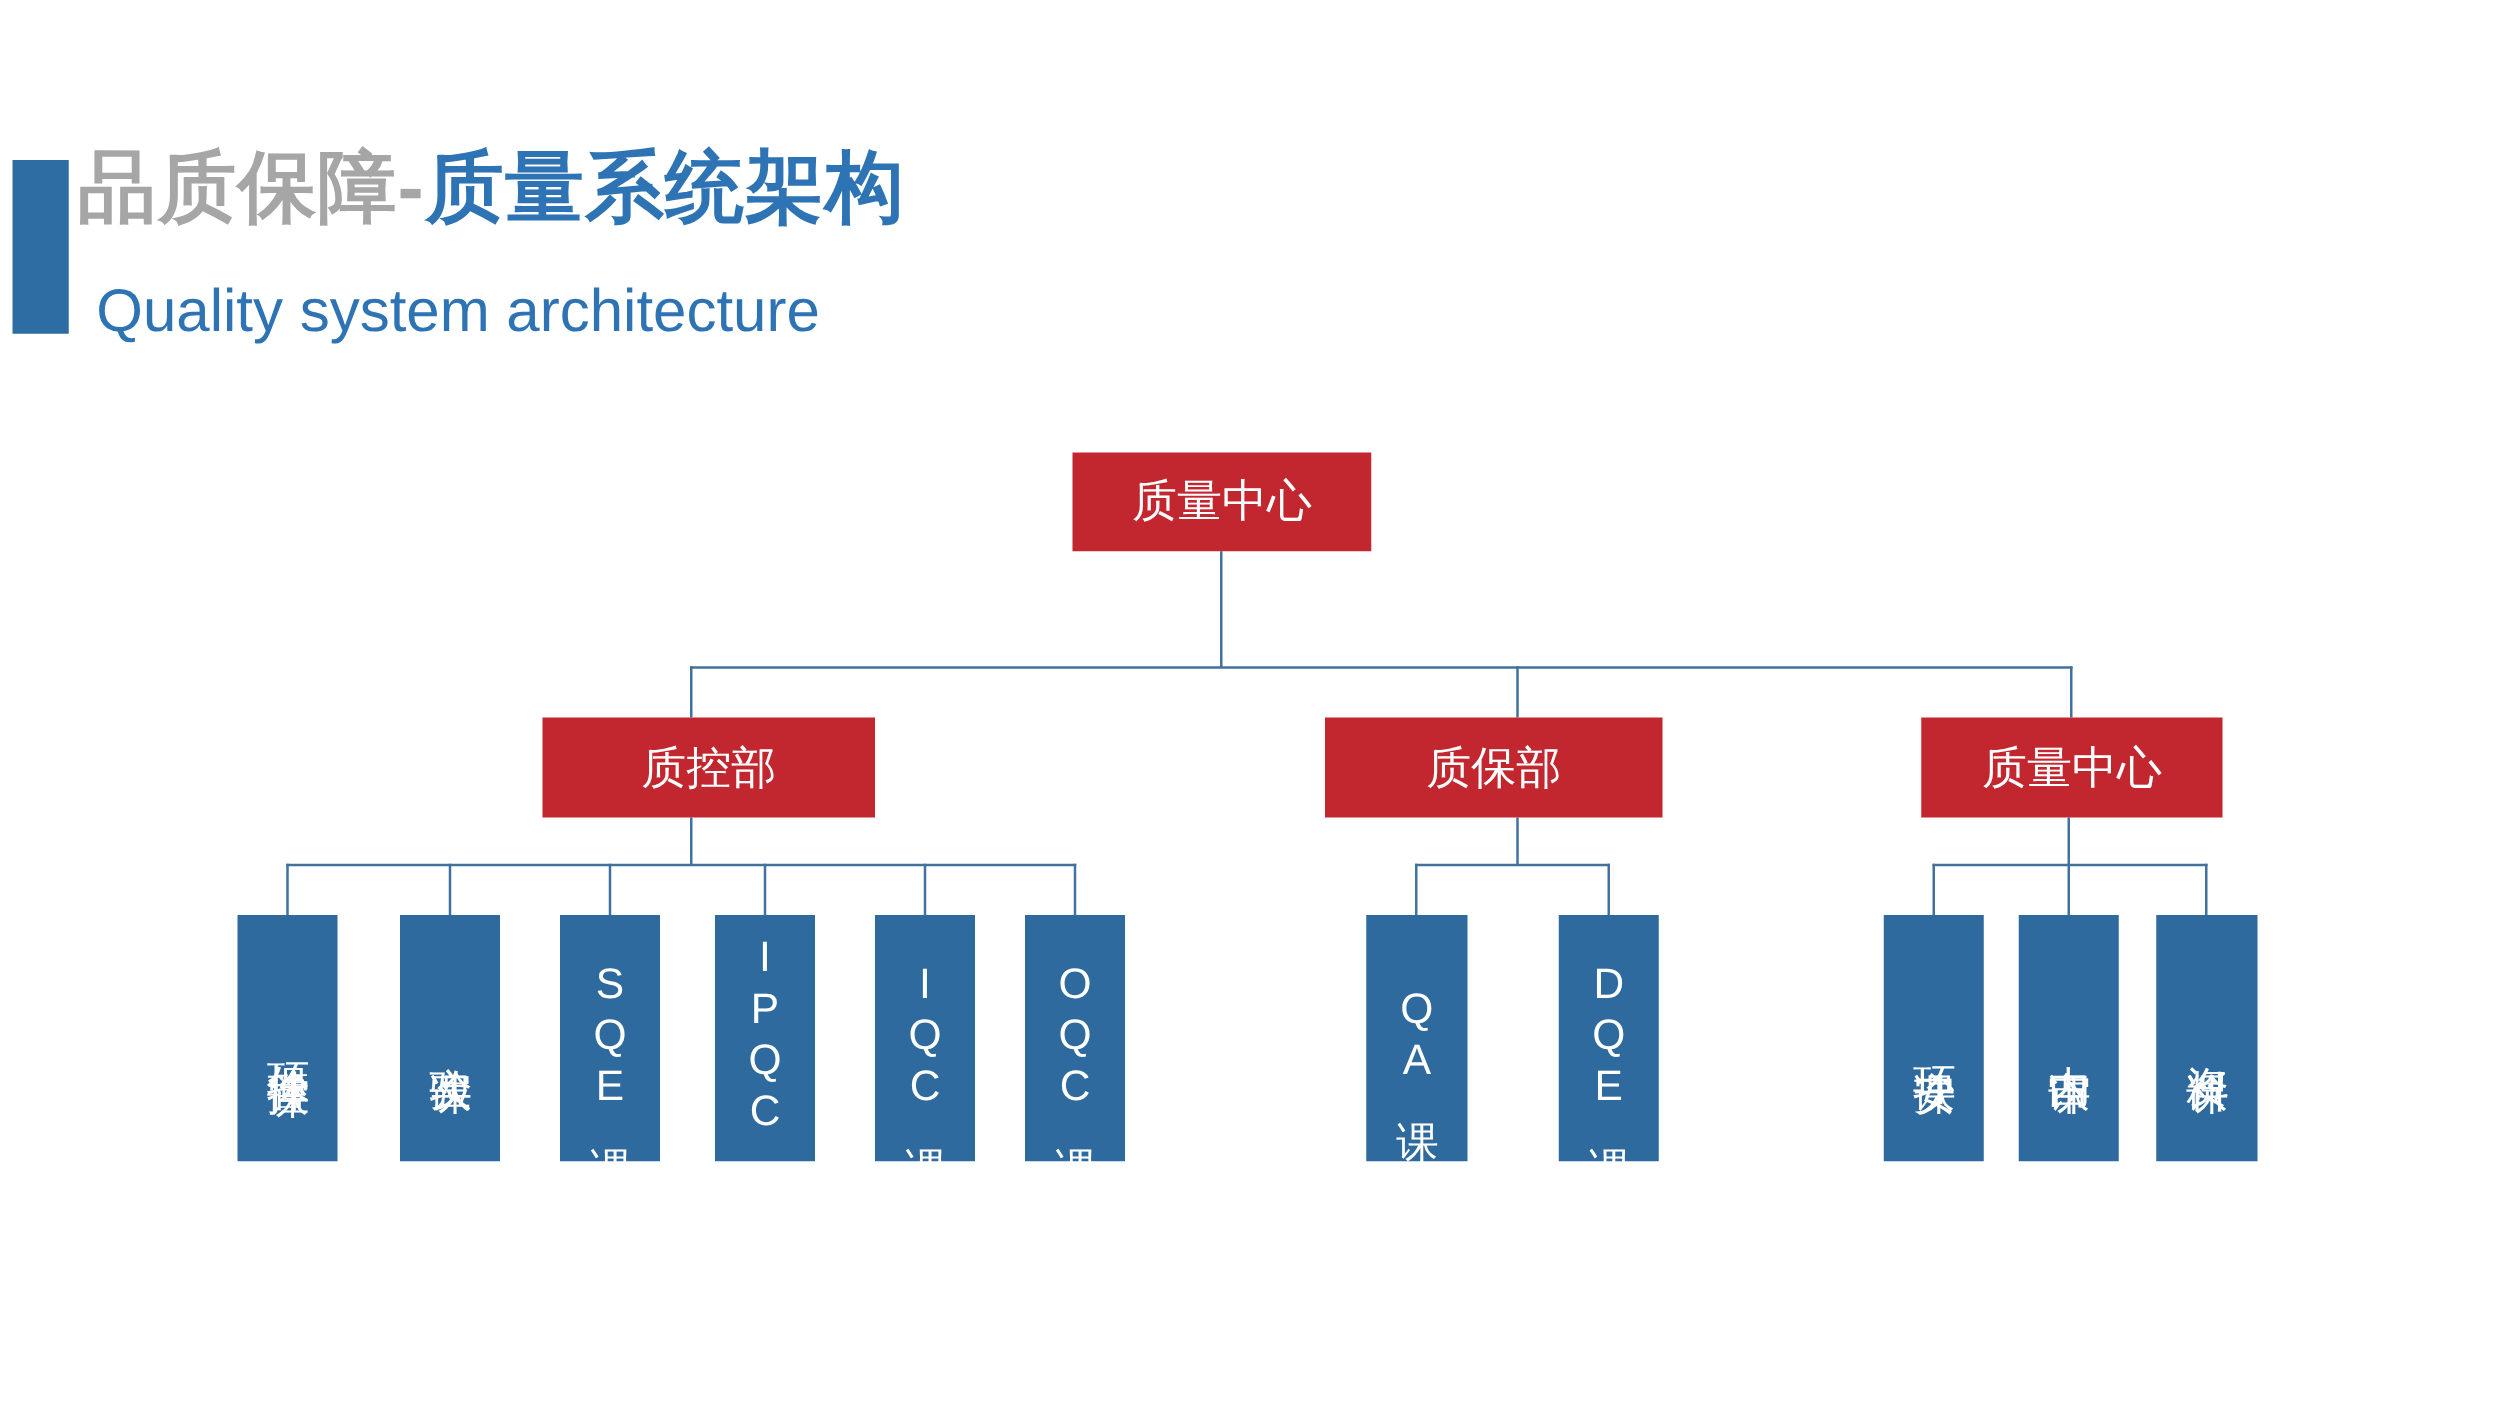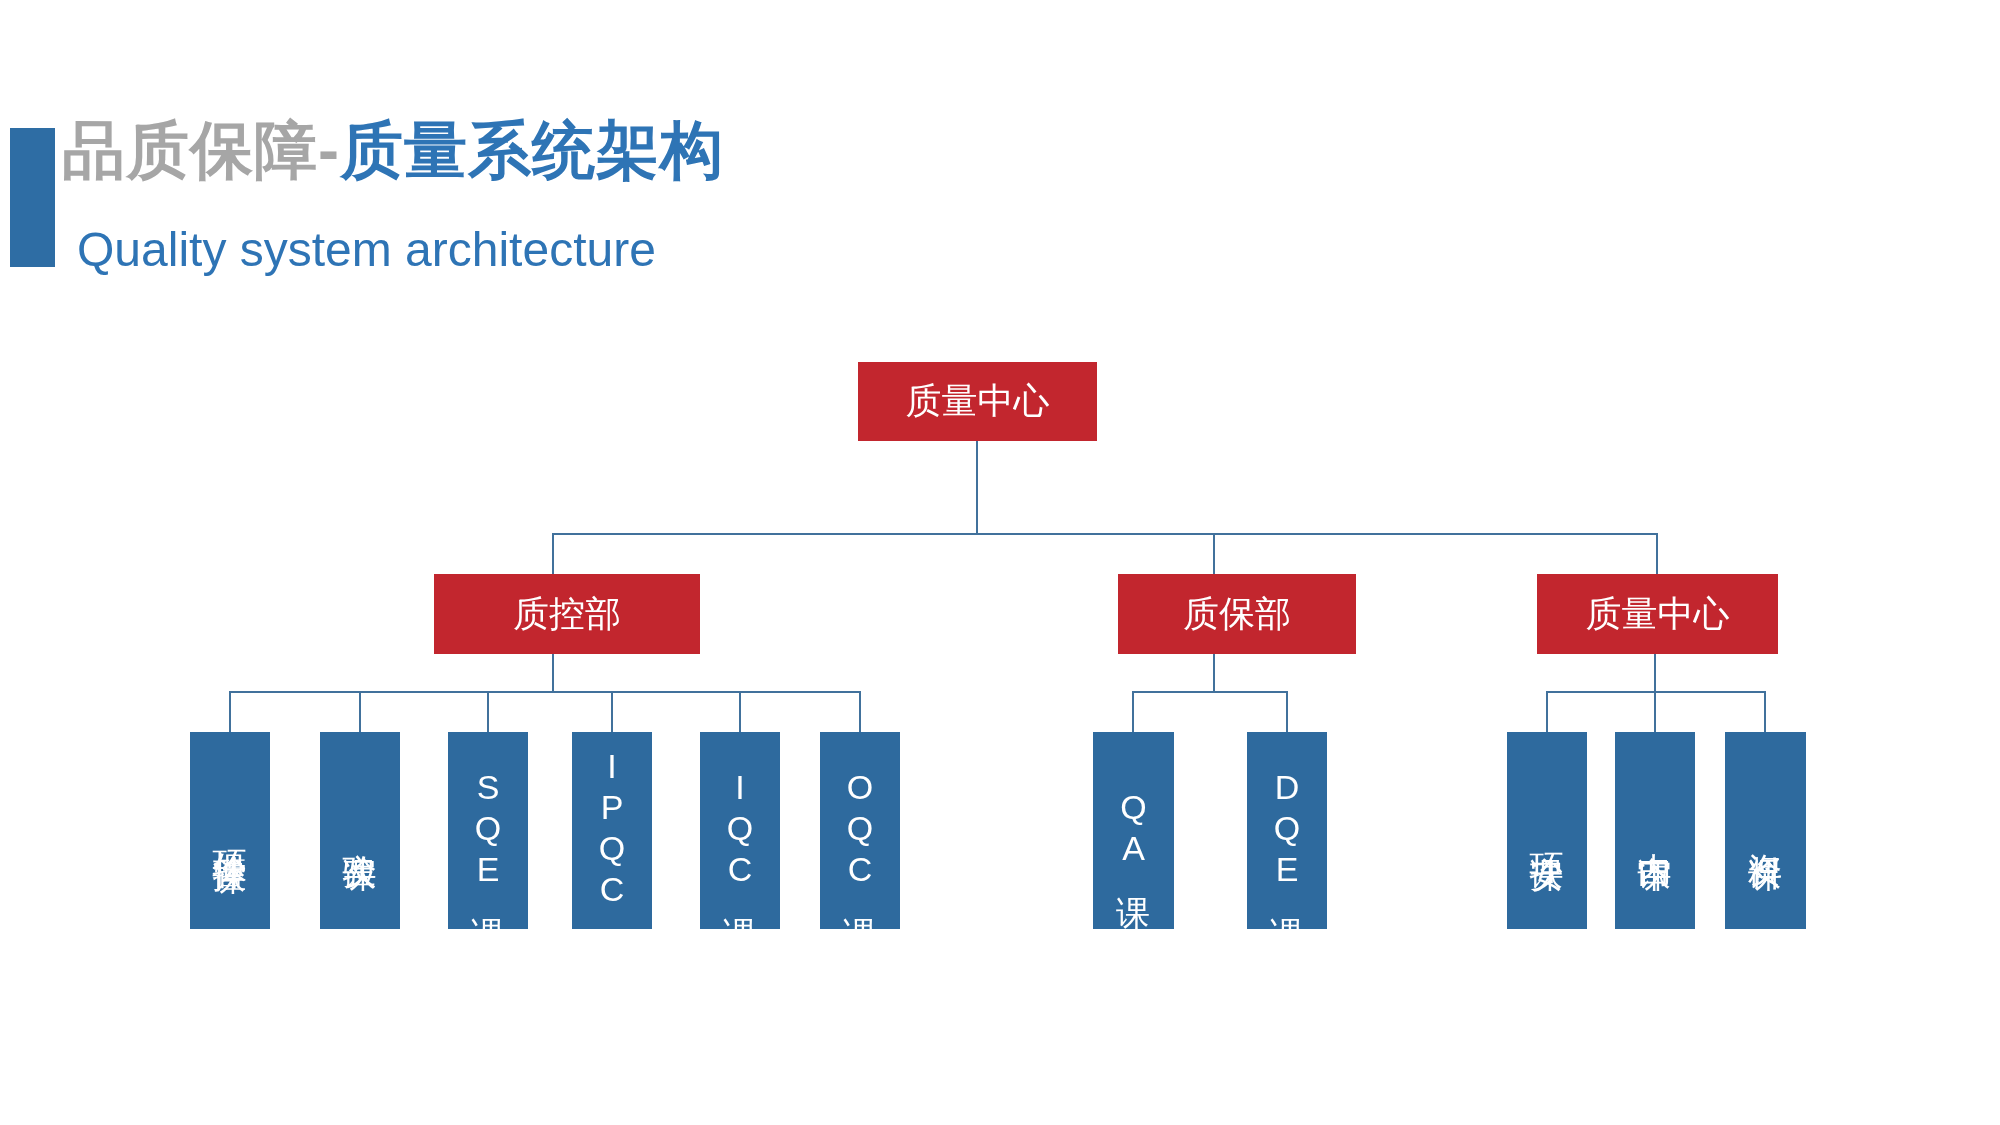--- a/index.html
+++ b/index.html
@@ -114,21 +114,21 @@
   <div class="line v" style="left:1654px;top:691px;height:41px"></div>
   <div class="line v" style="left:1764px;top:691px;height:41px"></div>
 
   <div class="node red" style="left:858px;top:362px;width:239px;height:79px">
       <span>质量中心</span>
     </div>
 
   <div class="node red" style="left:434px;top:574px;width:266px;height:80px">
       <span>质控部</span>
     </div>
-  <div class="node red" style="left:1118px;top:574px;width:238px;height:80px">
+  <div class="node red" style="left:1060px;top:574px;width:270px;height:80px">
       <span>质保部</span>
     </div>
   <div class="node red" style="left:1537px;top:574px;width:241px;height:80px">
       <span>质量中心</span>
     </div>
 
   <div class="node blue leaf" style="left:190px;top:732px;width:80px;height:197px">
       <span>环保管控课</span>
     </div>
   <div class="node blue leaf" style="left:320px;top:732px;width:80px;height:197px">

